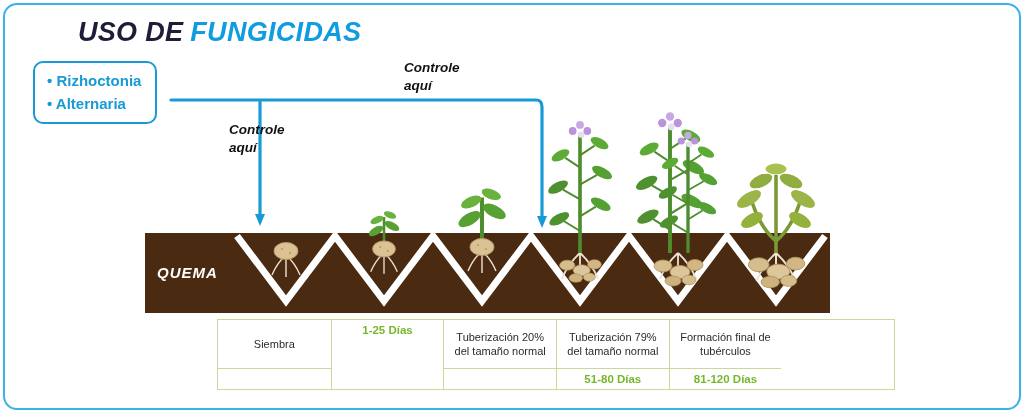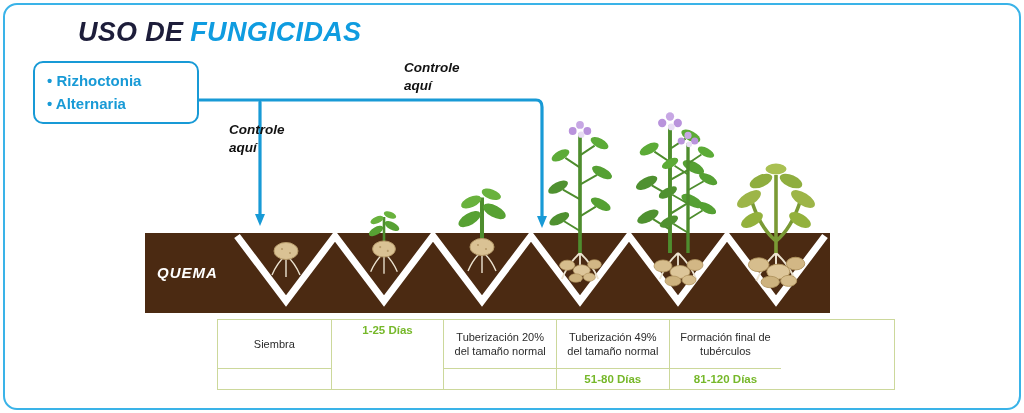--- a/index.html
+++ b/index.html
@@ -13,21 +13,21 @@
     overflow:hidden;
   }
   .title{
     position:absolute;left:30px;top:12px;
     font-style:italic;font-weight:bold;font-size:27px;
     color:#1d1d3a;letter-spacing:.3px;white-space:nowrap;margin-left:43px;
   }
   .title .hl{color:#0f9ce0;margin-left:7px;}
   .pathogen-box{
     position:absolute;left:28px;top:56px;
-    box-sizing:border-box;width:166px;
+    box-sizing:border-box;width:124px;
     border:2.5px solid #189ad6;border-radius:10px;
     padding:7px 4px 7px 12px;
     color:#189ad6;font-weight:bold;font-size:15px;line-height:1.5;
     background:#fff;
   }
   .ctrl{
     position:absolute;
     font-weight:bold;font-style:italic;font-size:13.5px;color:#111;
     text-align:left;line-height:1.3;
   }
@@ -175,21 +175,21 @@
     <div class="col">
       <div class="lbl">Siembra</div>
     </div>
     <div class="col">
       <div class="days">1-25 Días</div>
     </div>
     <div class="col">
       <div class="lbl">Tuberización 20% del tamaño normal</div>
     </div>
     <div class="col">
-      <div class="lbl">Tuberización 49% del tamaño normal</div>
+      <div class="lbl">Tuberización 79% del tamaño normal</div>
       <div class="days">51-80 Días</div>
     </div>
     <div class="col">
       <div class="lbl">Formación final de tubérculos</div>
       <div class="days">81-120 Días</div>
     </div>
   </div>
 
 </div>
 

